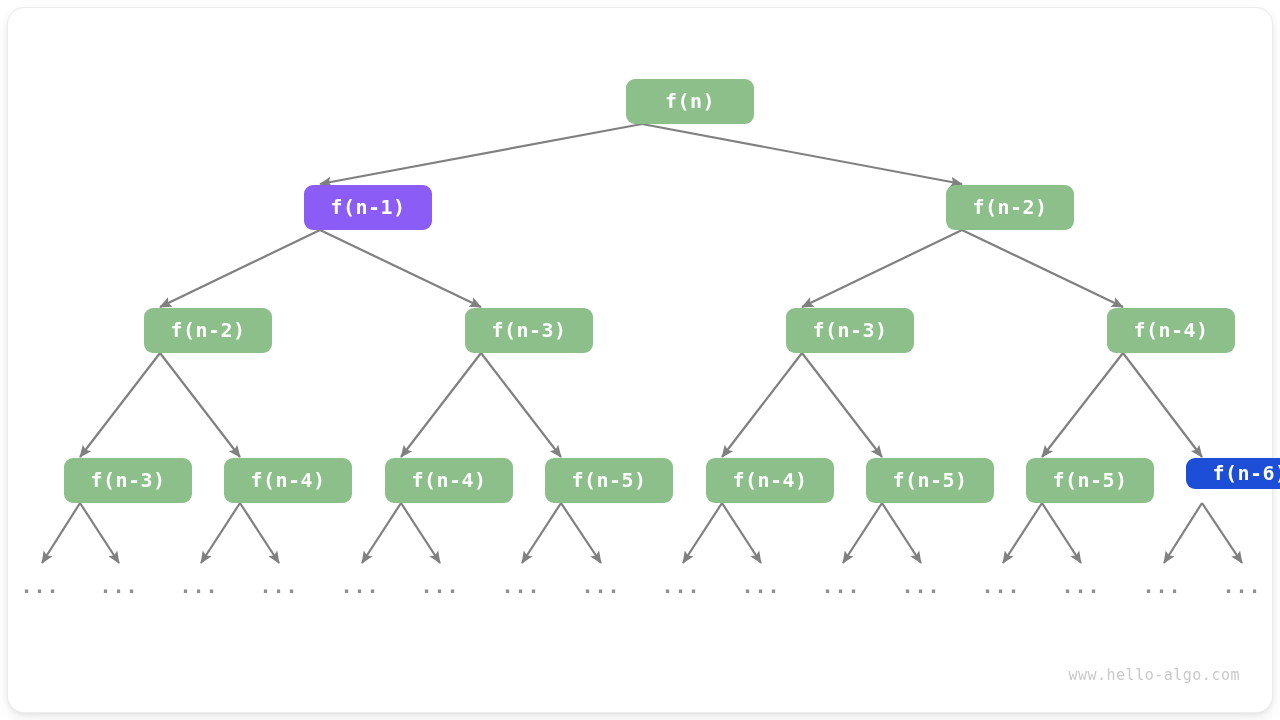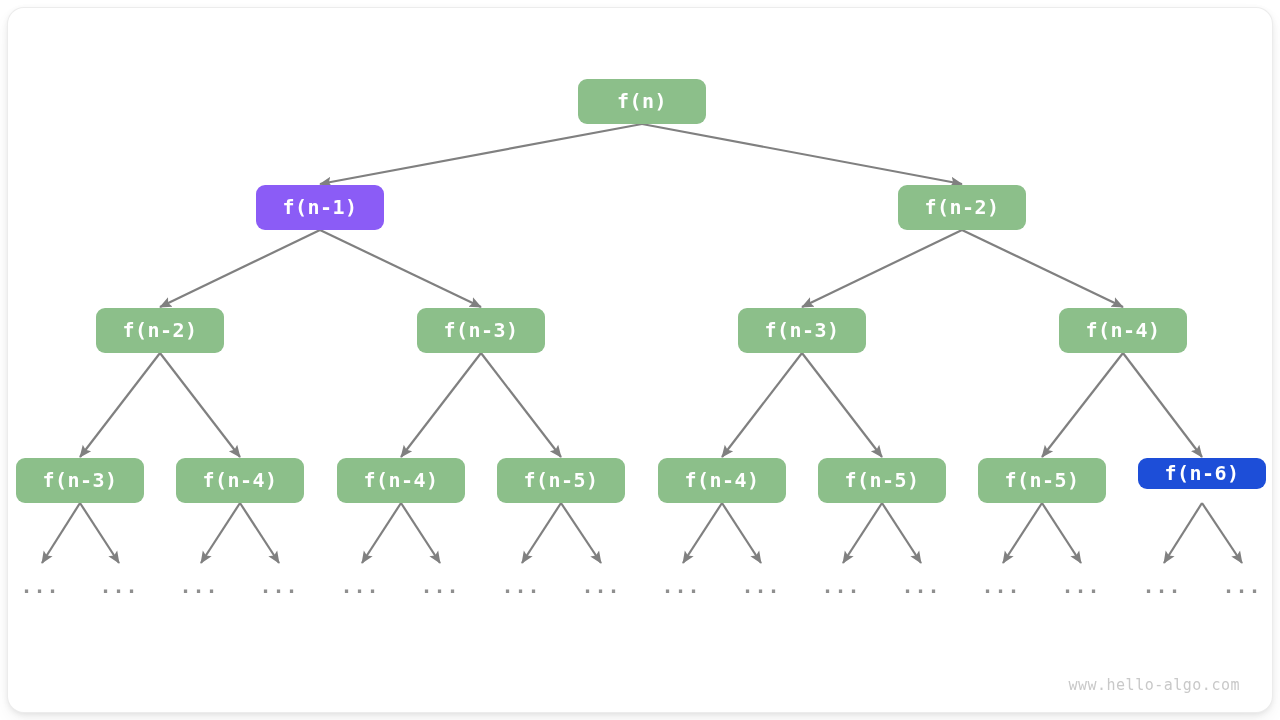--- a/index.html
+++ b/index.html
@@ -39,20 +39,21 @@
     pointer-events: none;
   }
   .node {
     position: absolute;
     background: #8CBF8A;
     border-radius: 9px;
     display: flex;
     align-items: center;
     justify-content: center;
     box-sizing: border-box;
+    margin-left: 48px;
   }
   .node-label {
     color: #ffffff;
     font-family: "DejaVu Sans Mono", monospace;
     font-size: 20px;
     font-weight: bold;
     letter-spacing: 0.5px;
     line-height: 1;
     white-space: nowrap;
   }
@@ -63,21 +64,21 @@
     font-size: 20px;
     font-weight: bold;
     letter-spacing: 1px;
     line-height: 1;
     transform: translate(-50%, -50%);
     white-space: nowrap;
   }
   .watermark {
     position: absolute;
     right: 40px;
-    bottom: 26px;
+    bottom: 36px;
     color: #c9c9c9;
     font-family: "DejaVu Sans Mono", monospace;
     font-size: 15px;
     letter-spacing: 0.5px;
     white-space: nowrap;
   }
 </style>
 </head>
 <body>
 

